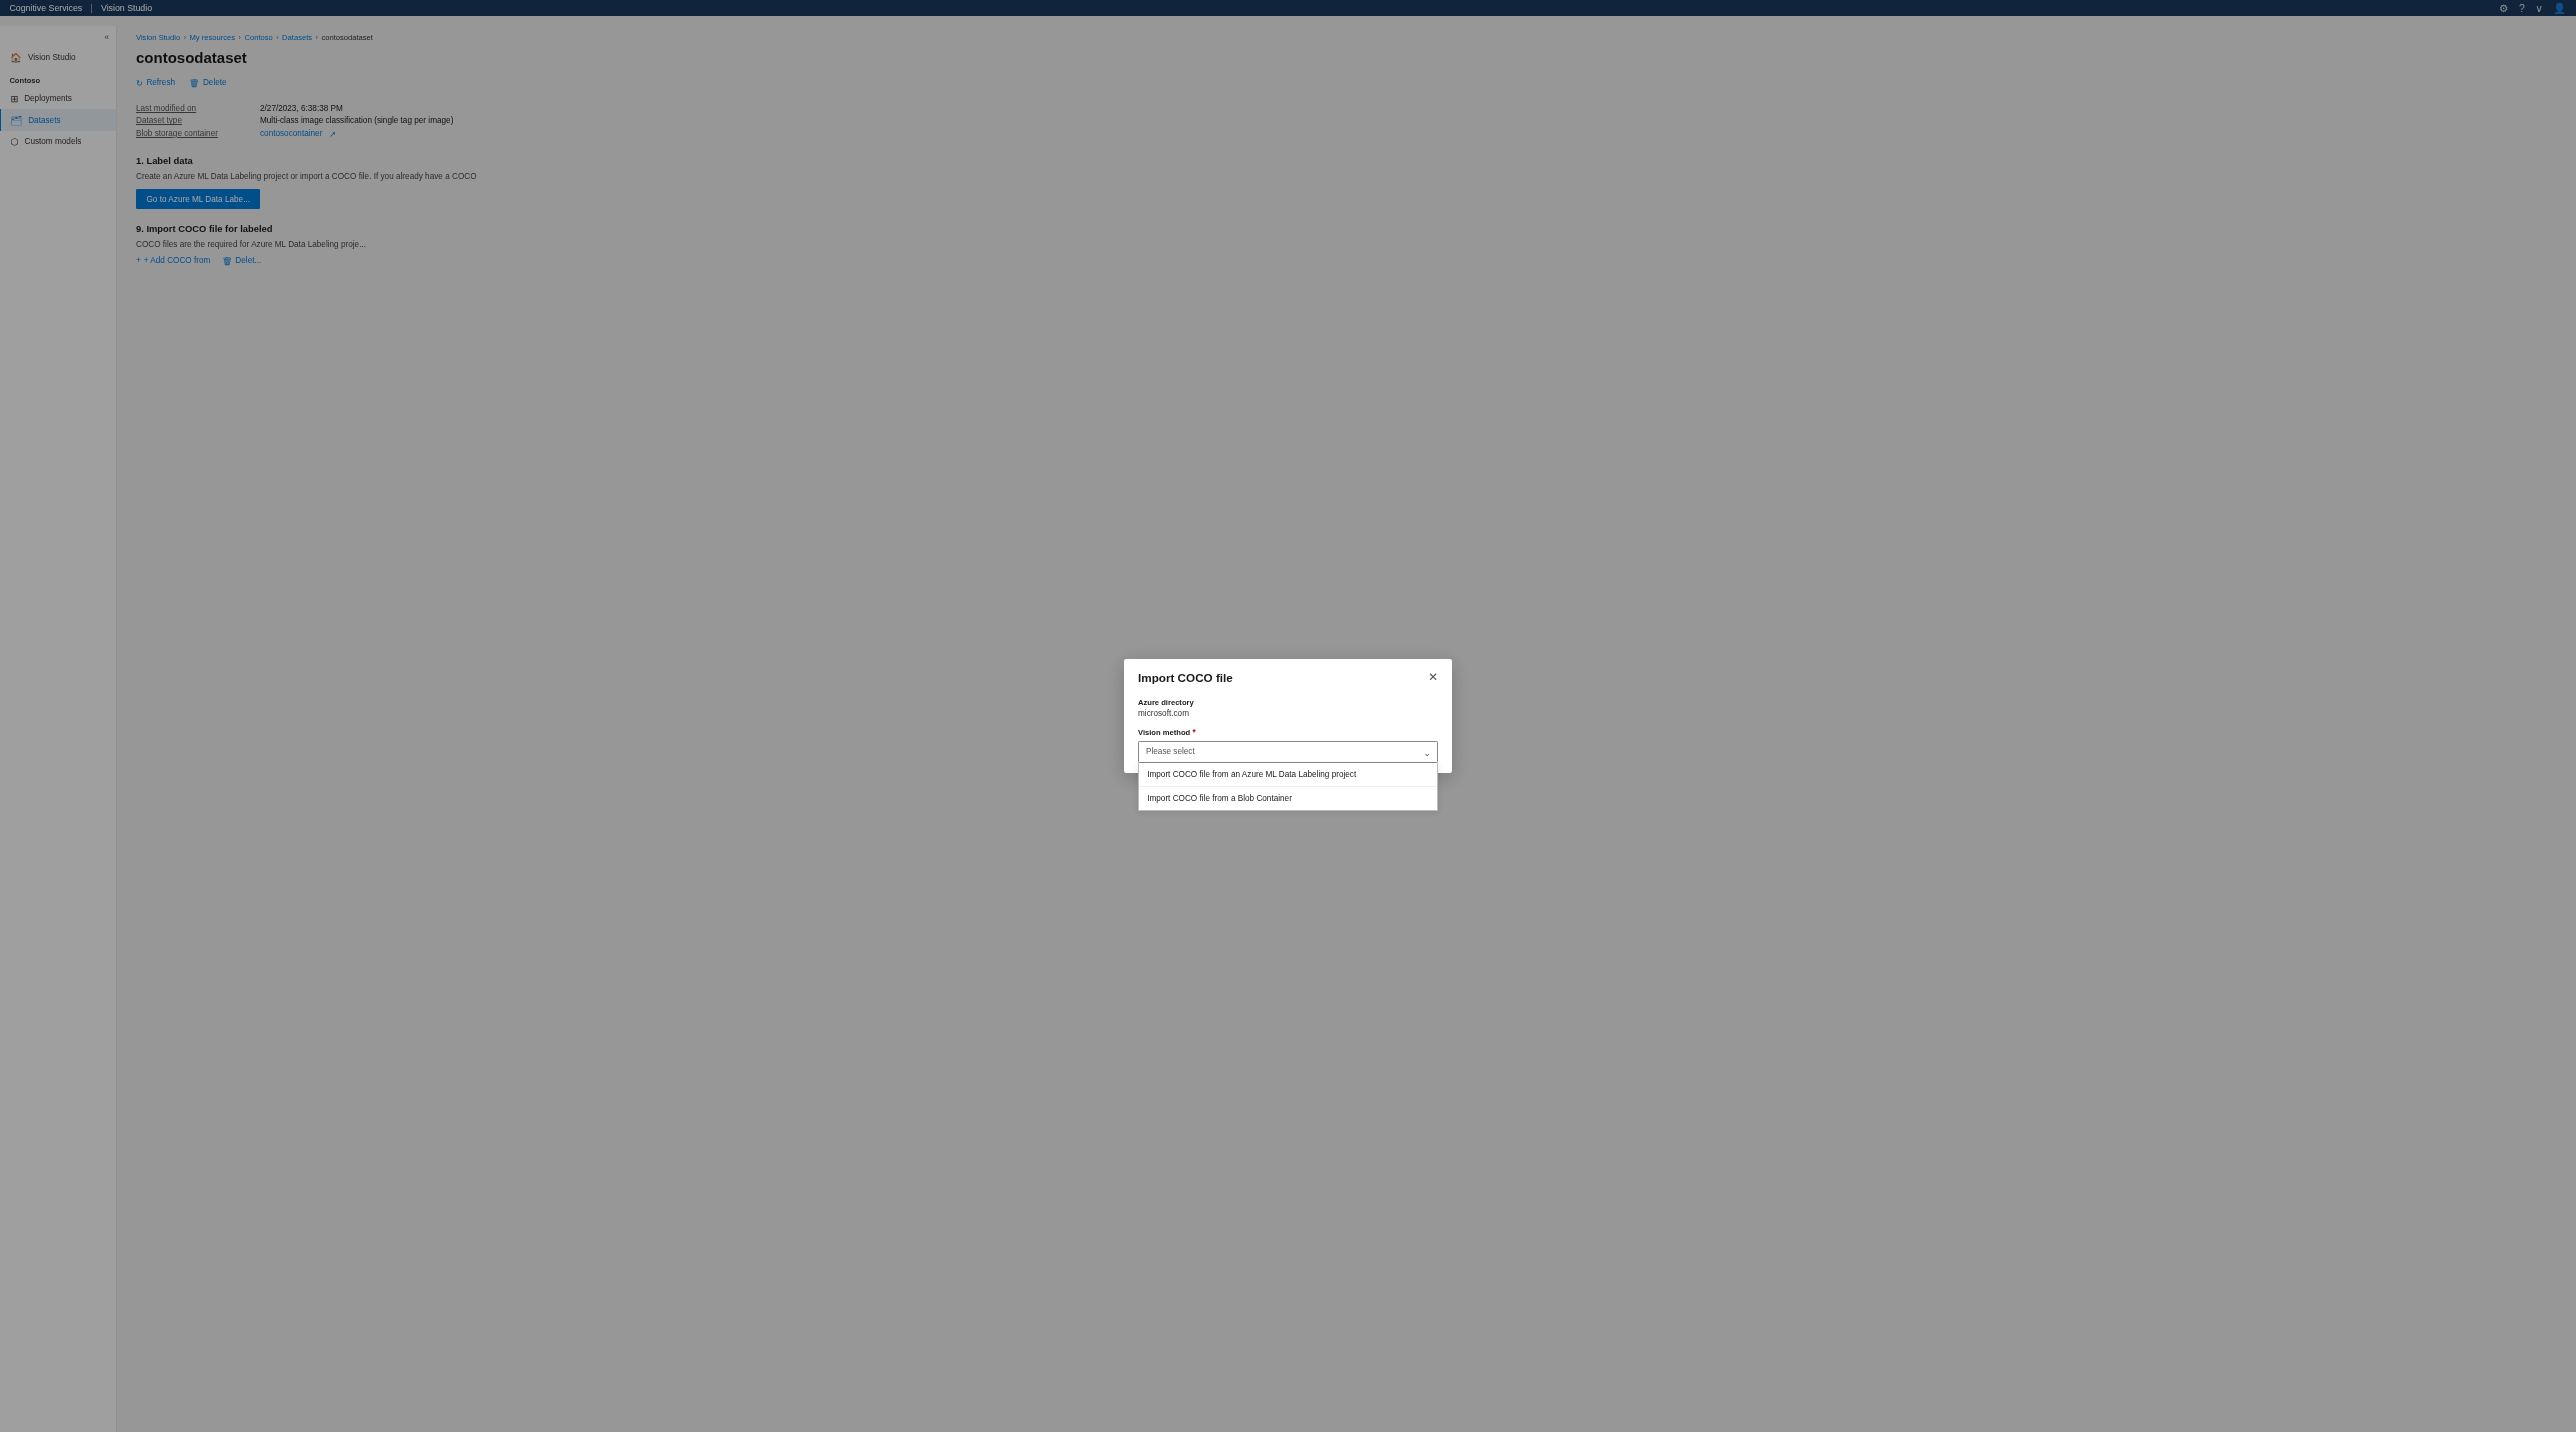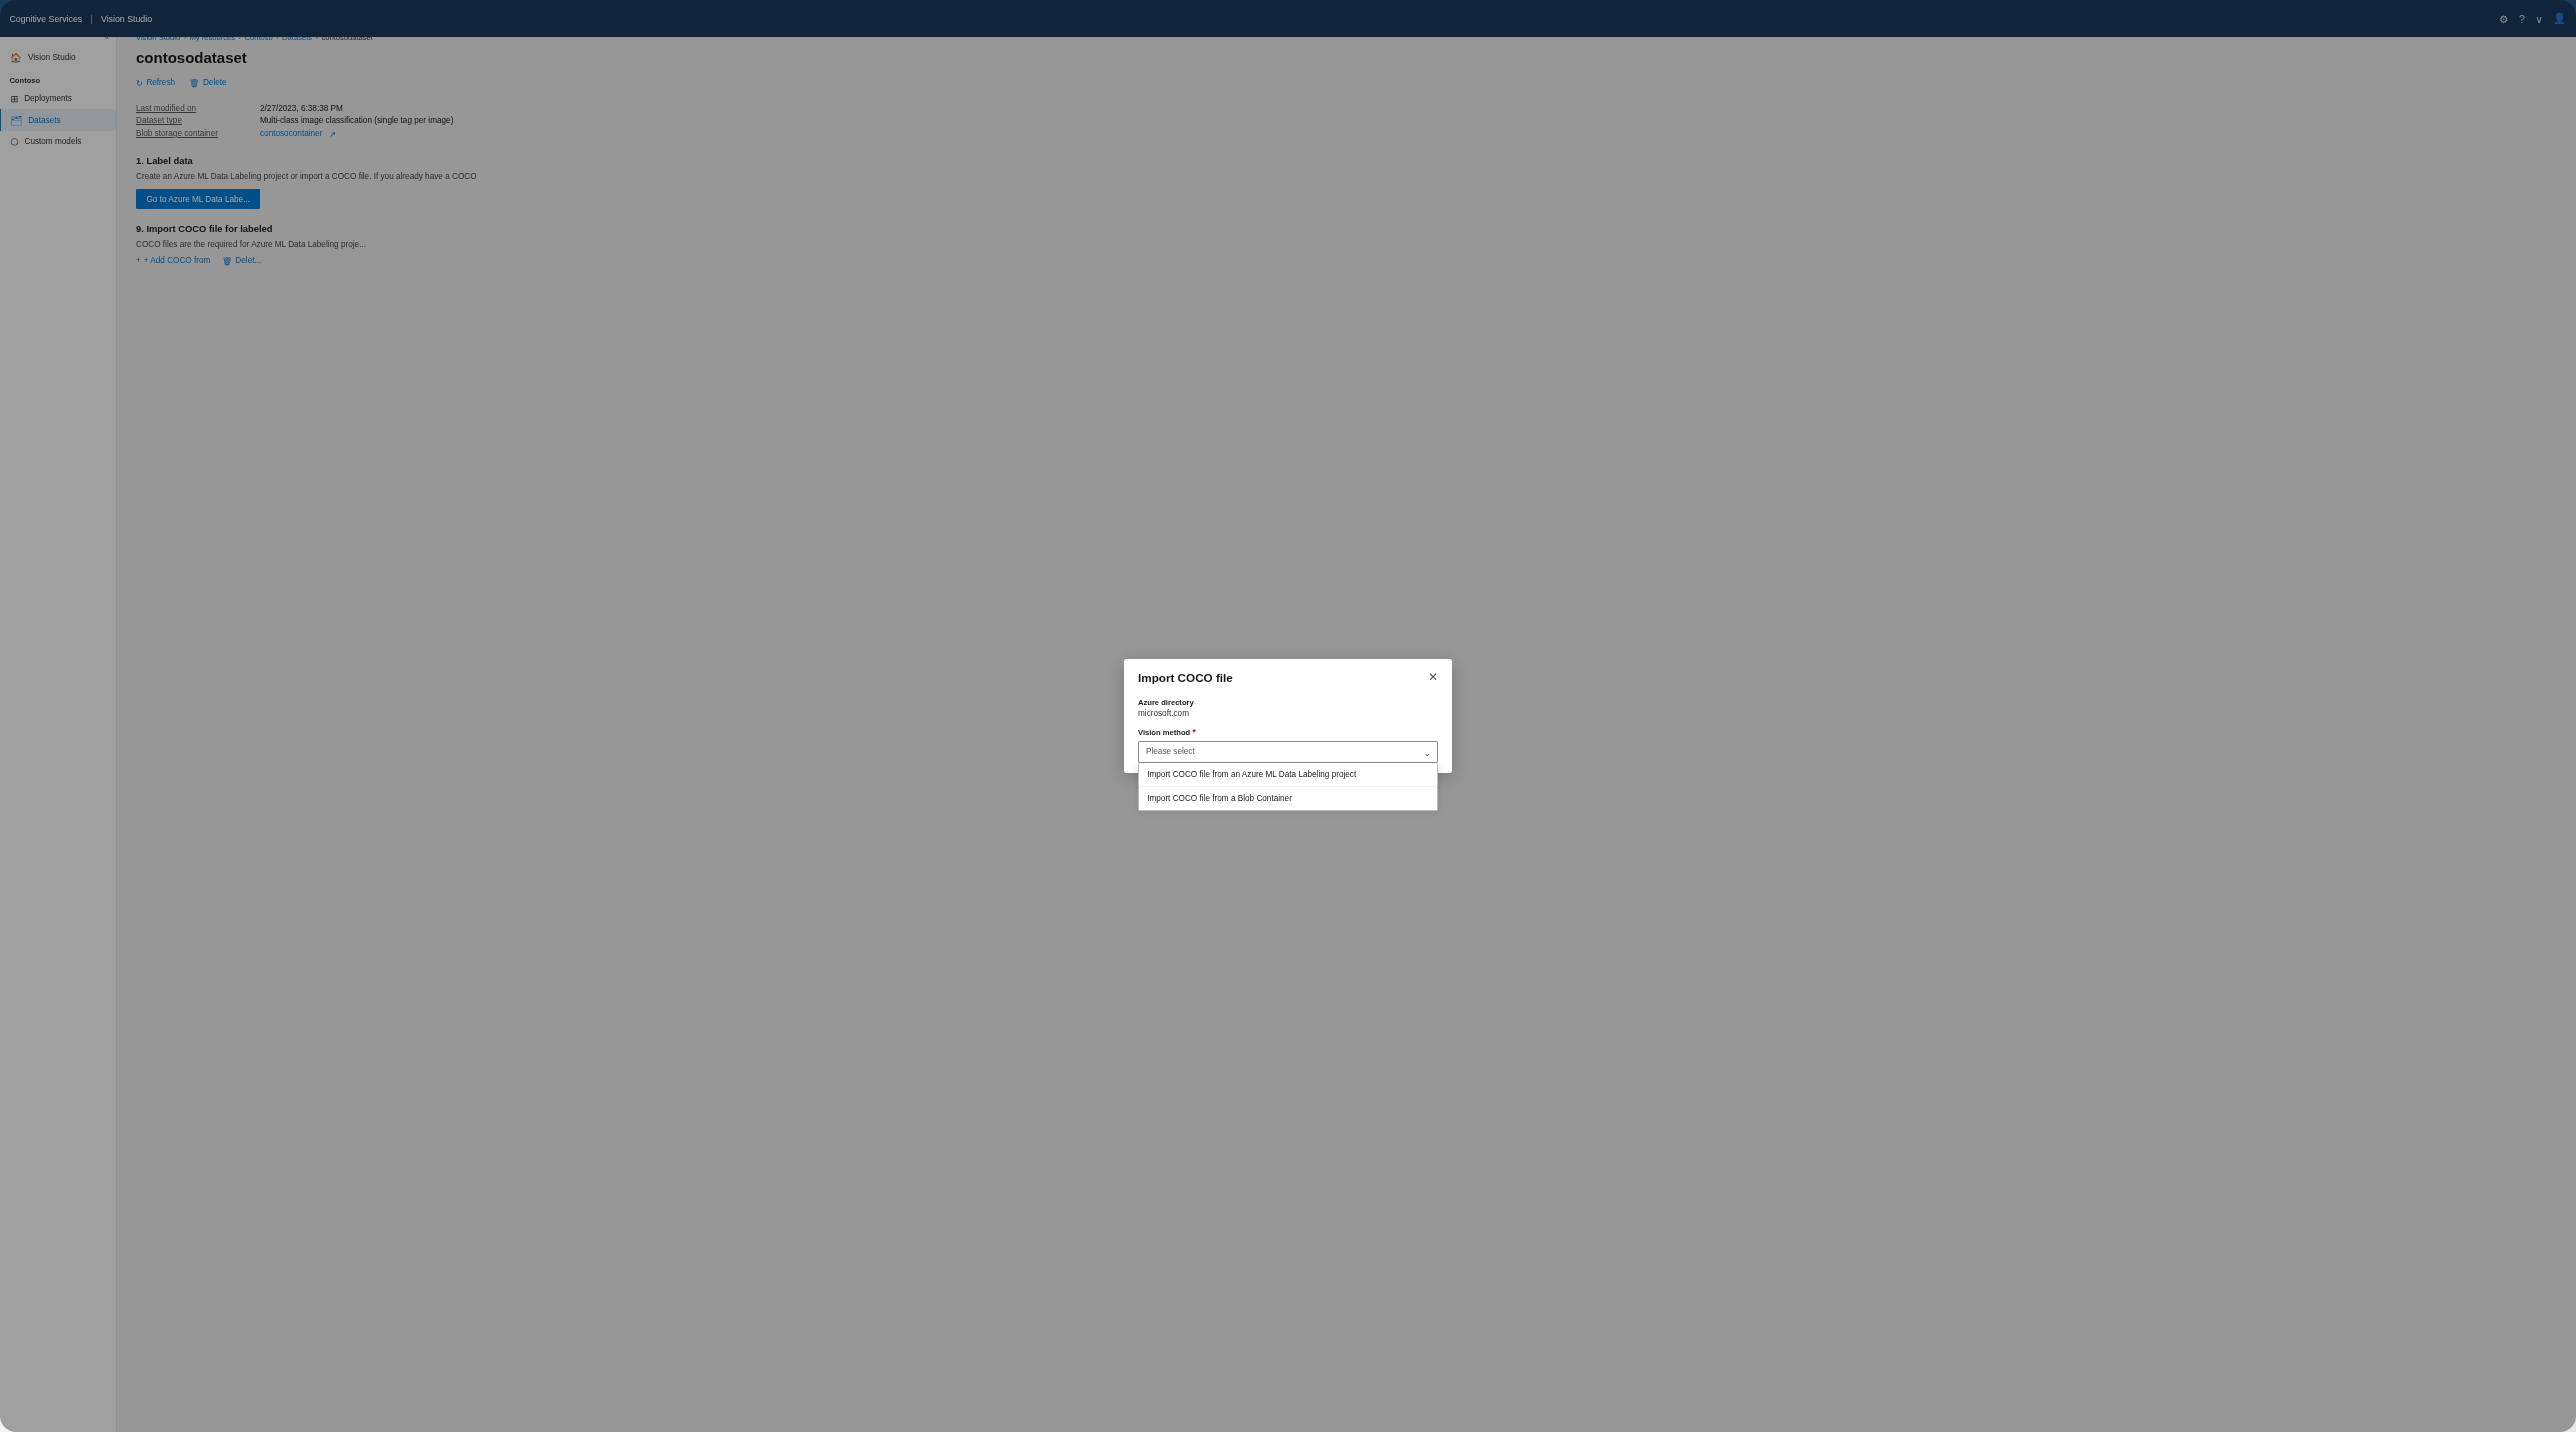--- a/index.html
+++ b/index.html
@@ -2,21 +2,21 @@
 <html style="font-size:9.4px"><head>
   <meta charset="utf-8">
   <style>
     * { box-sizing: border-box; margin: 0; padding: 0; }
     body { font-family: 'Segoe UI', Arial, sans-serif; background: #e8e8e8; height: 100vh; overflow: hidden; }
 
     
     .topbar {
       background: #1a3a5c;
       color: #fff;
-      height: 37px;
+      height: 16px;
       display: flex;
       align-items: center;
       padding: 0 9.4px;
       justify-content: space-between;
       position: fixed;
       top: 0; left: 0; right: 0;
       z-index: 100;
     }
     .topbar-left {
       display: flex;
@@ -198,21 +198,20 @@
 
     
     .overlay {
       position: fixed;
       top: 0; left: 0; right: 0; bottom: 0;
       background: rgba(0,0,0,0.35);
       z-index: 200;
       display: flex;
       align-items: center;
       justify-content: center;
-      border-radius: 16px;
     }
 
     
     .modal {
       background: #fff;
       width: 328px;
       border-radius: 2.3px;
       box-shadow: 0 4.7px 19px rgba(0,0,0,0.22);
       overflow: visible;
       position: relative;

